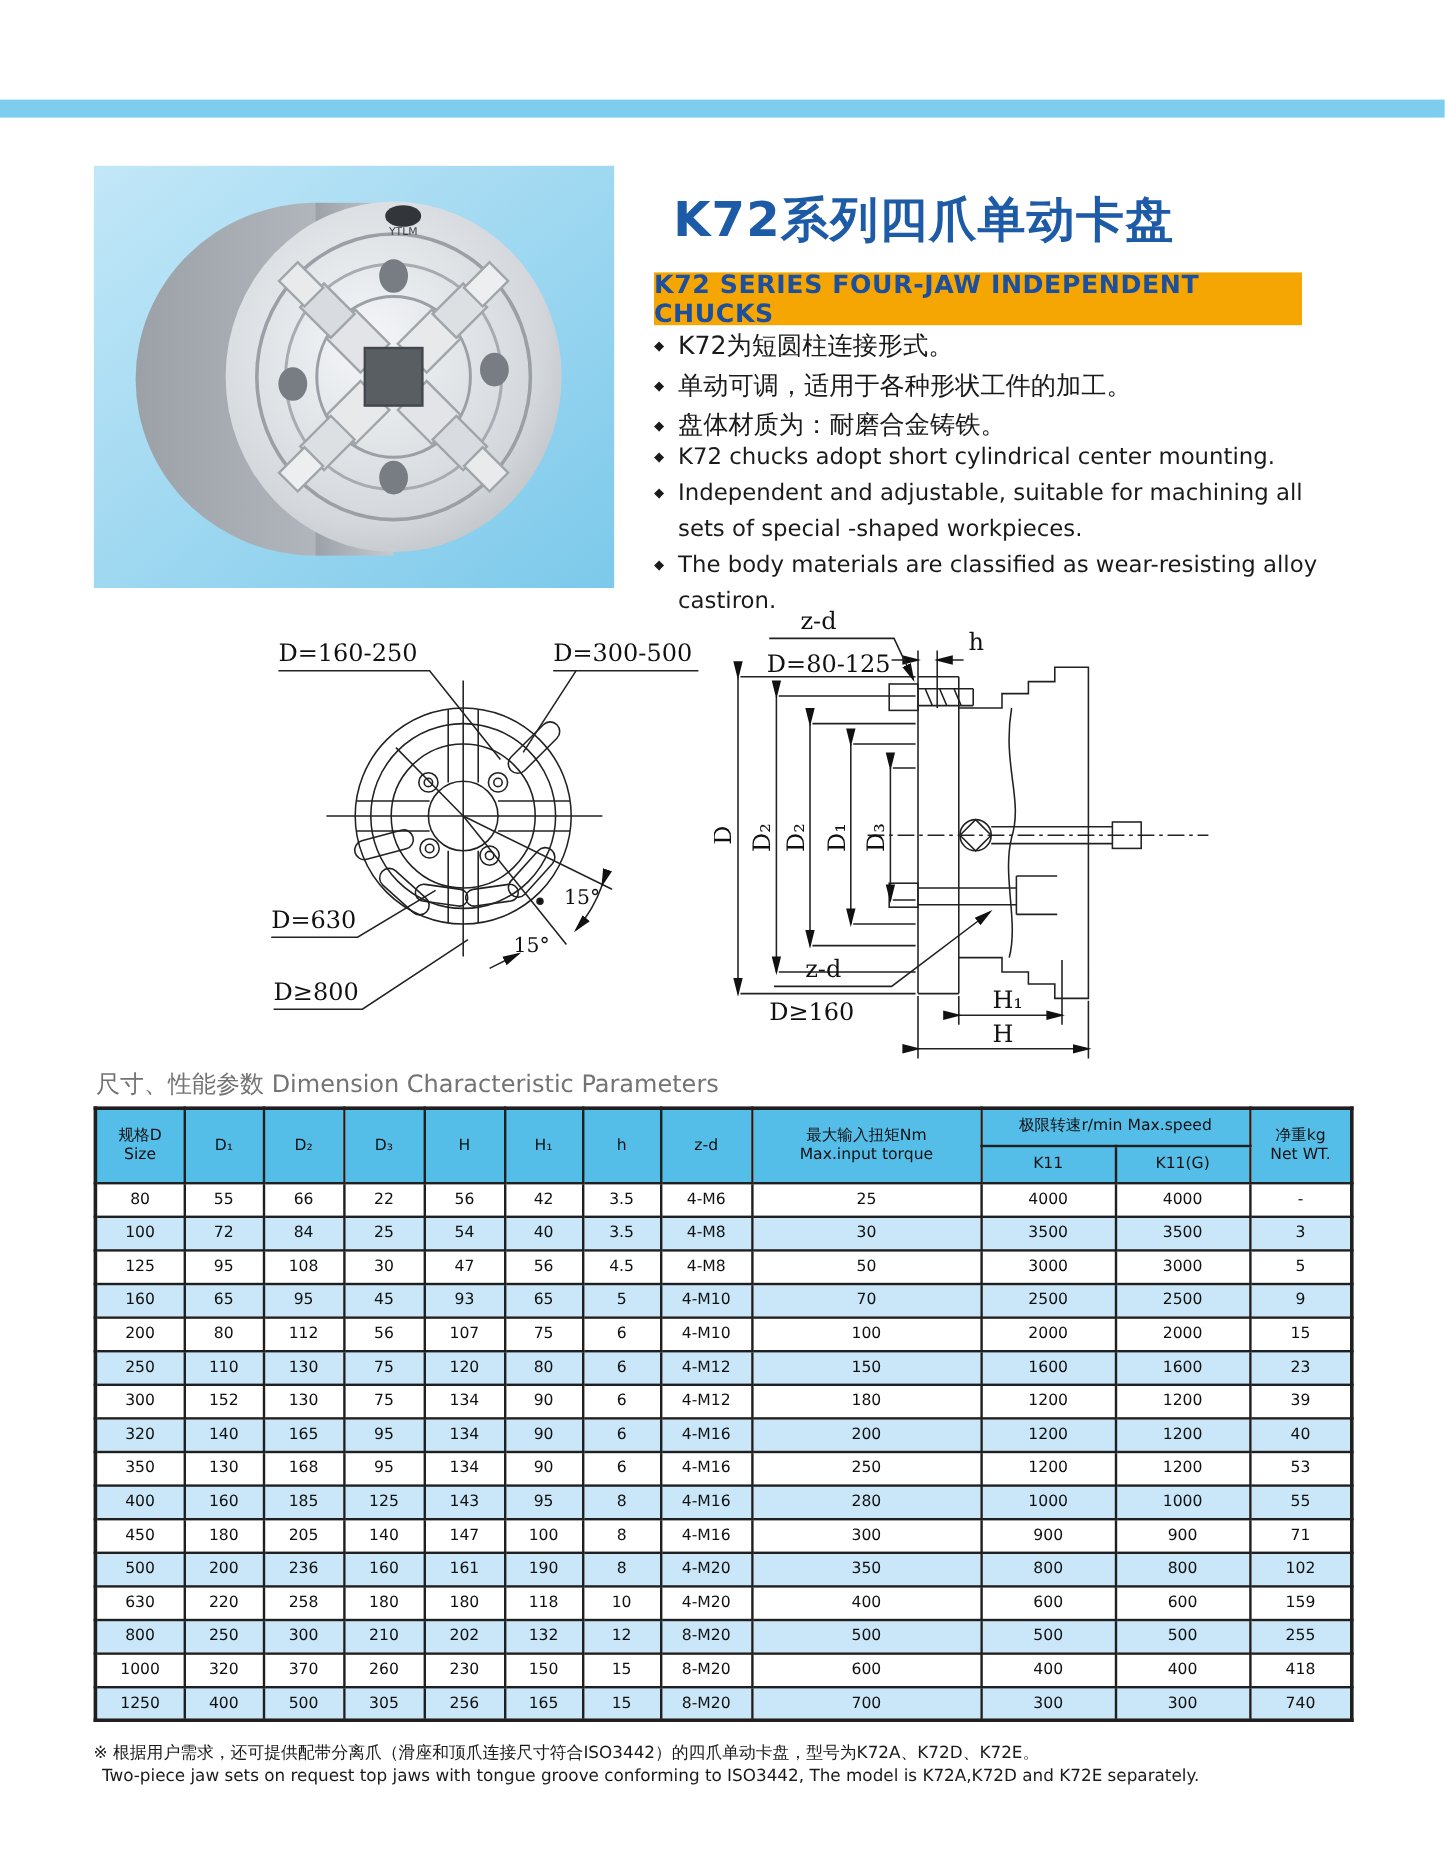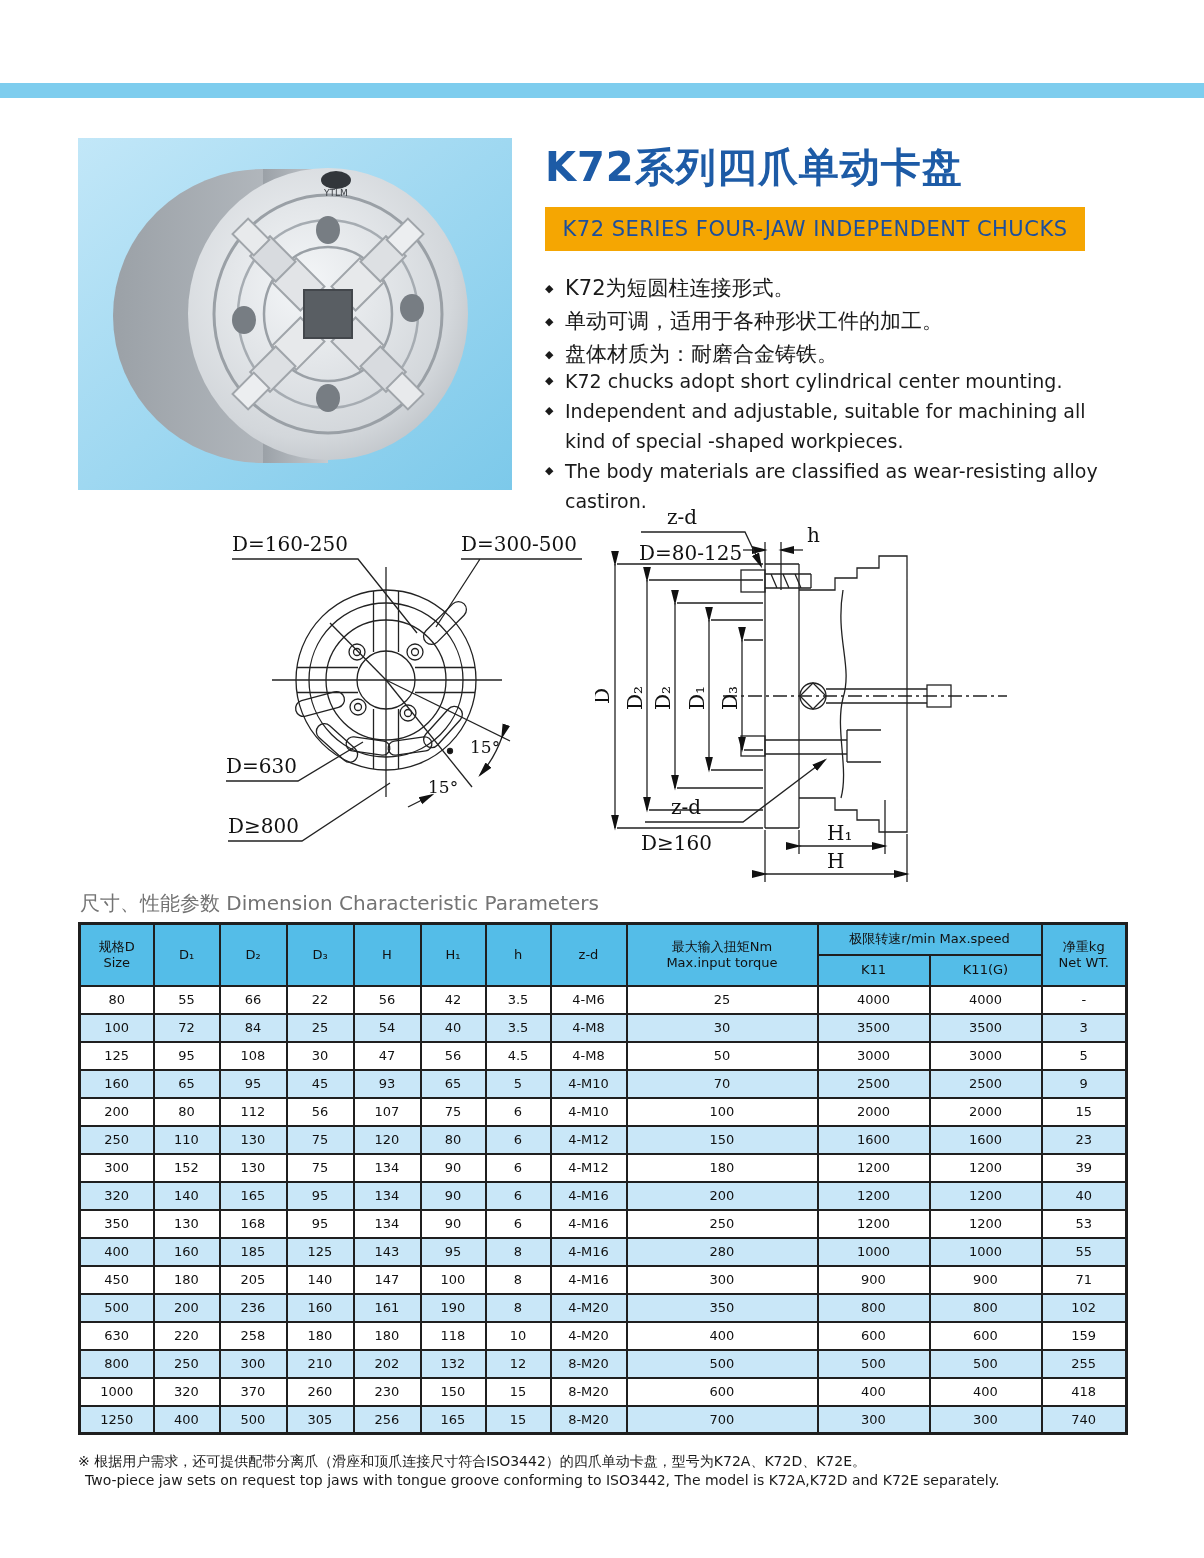--- a/index.html
+++ b/index.html
@@ -8,23 +8,23 @@
     width:1204px; height:1558px; position:relative; background:#ffffff;
     font-family:"DejaVu Sans","Liberation Sans",sans-serif; color:#1a1a1a;
   }
   .top-bar { position:absolute; left:0; top:83px; width:1204px; height:15px; background:#7ecdee; }
 
   
   .product-photo { position:absolute; left:78px; top:138px; width:434px; height:352px; }
 
   
   .title-block { position:absolute; left:545px; top:140px; width:540px; }
-  .page-title { margin:0; font-size:40px; font-weight:bold; color:#1d5ba6; letter-spacing:1px; white-space:nowrap; }
+  .page-title { margin:16px; font-size:40px; font-weight:bold; color:#1d5ba6; letter-spacing:1px; white-space:nowrap; }
   .subtitle-bar { margin-top:12px; width:540px; height:44px; background:#f5a602; display:flex; align-items:center; justify-content:center; }
-  .subtitle-bar span { color:#1c4f9d; font-size:21px; font-weight:normal; letter-spacing:0.5px; }
+  .subtitle-bar span { color:#1c4f9d; font-size:21px; font-weight:bold; letter-spacing:0.5px; }
 
   
   .features { position:absolute; left:545px; width:575px; list-style:none; margin:0; padding:0; }
   .features-zh { top:272px; font-size:21px; line-height:33px; }
   .features-en { top:366px; font-size:19px; line-height:30px; }
   .features li { position:relative; padding-left:20px; }
   .features .bullet { position:absolute; left:0; top:0; font-size:11px; line-height:inherit; }
 
   
   .diagram-front  { position:absolute; left:180px; top:505px; width:420px; height:375px; }
@@ -121,21 +121,21 @@
   </div>
 </div>
 
 <ul class="features features-zh">
     <li><span class="bullet">◆</span><span>K72为短圆柱连接形式。</span></li>
     <li><span class="bullet">◆</span><span>单动可调，适用于各种形状工件的加工。</span></li>
     <li><span class="bullet">◆</span><span>盘体材质为：耐磨合金铸铁。</span></li>
   </ul>
 <ul class="features features-en">
     <li><span class="bullet">◆</span><span>K72 chucks adopt short cylindrical center mounting.</span></li>
-    <li><span class="bullet">◆</span><span>Independent and adjustable, suitable for machining all kind of special -shaped workpieces.</span></li>
+    <li><span class="bullet">◆</span><span>Independent and adjustable, suitable for machining all sets of special -shaped workpieces.</span></li>
     <li><span class="bullet">◆</span><span>The body materials are classified as  wear-resisting alloy castiron.</span></li>
   </ul>
 
 <svg class="diagram-front" viewBox="0 0 420 375">
   <defs>
     <marker id="ar1" markerWidth="12" markerHeight="8" refX="10" refY="4" orient="auto">
       <polygon points="0,1 12,4 0,7" fill="#111"></polygon>
     </marker>
   </defs>
   <g fill="none" stroke="#222" stroke-width="1.3">

